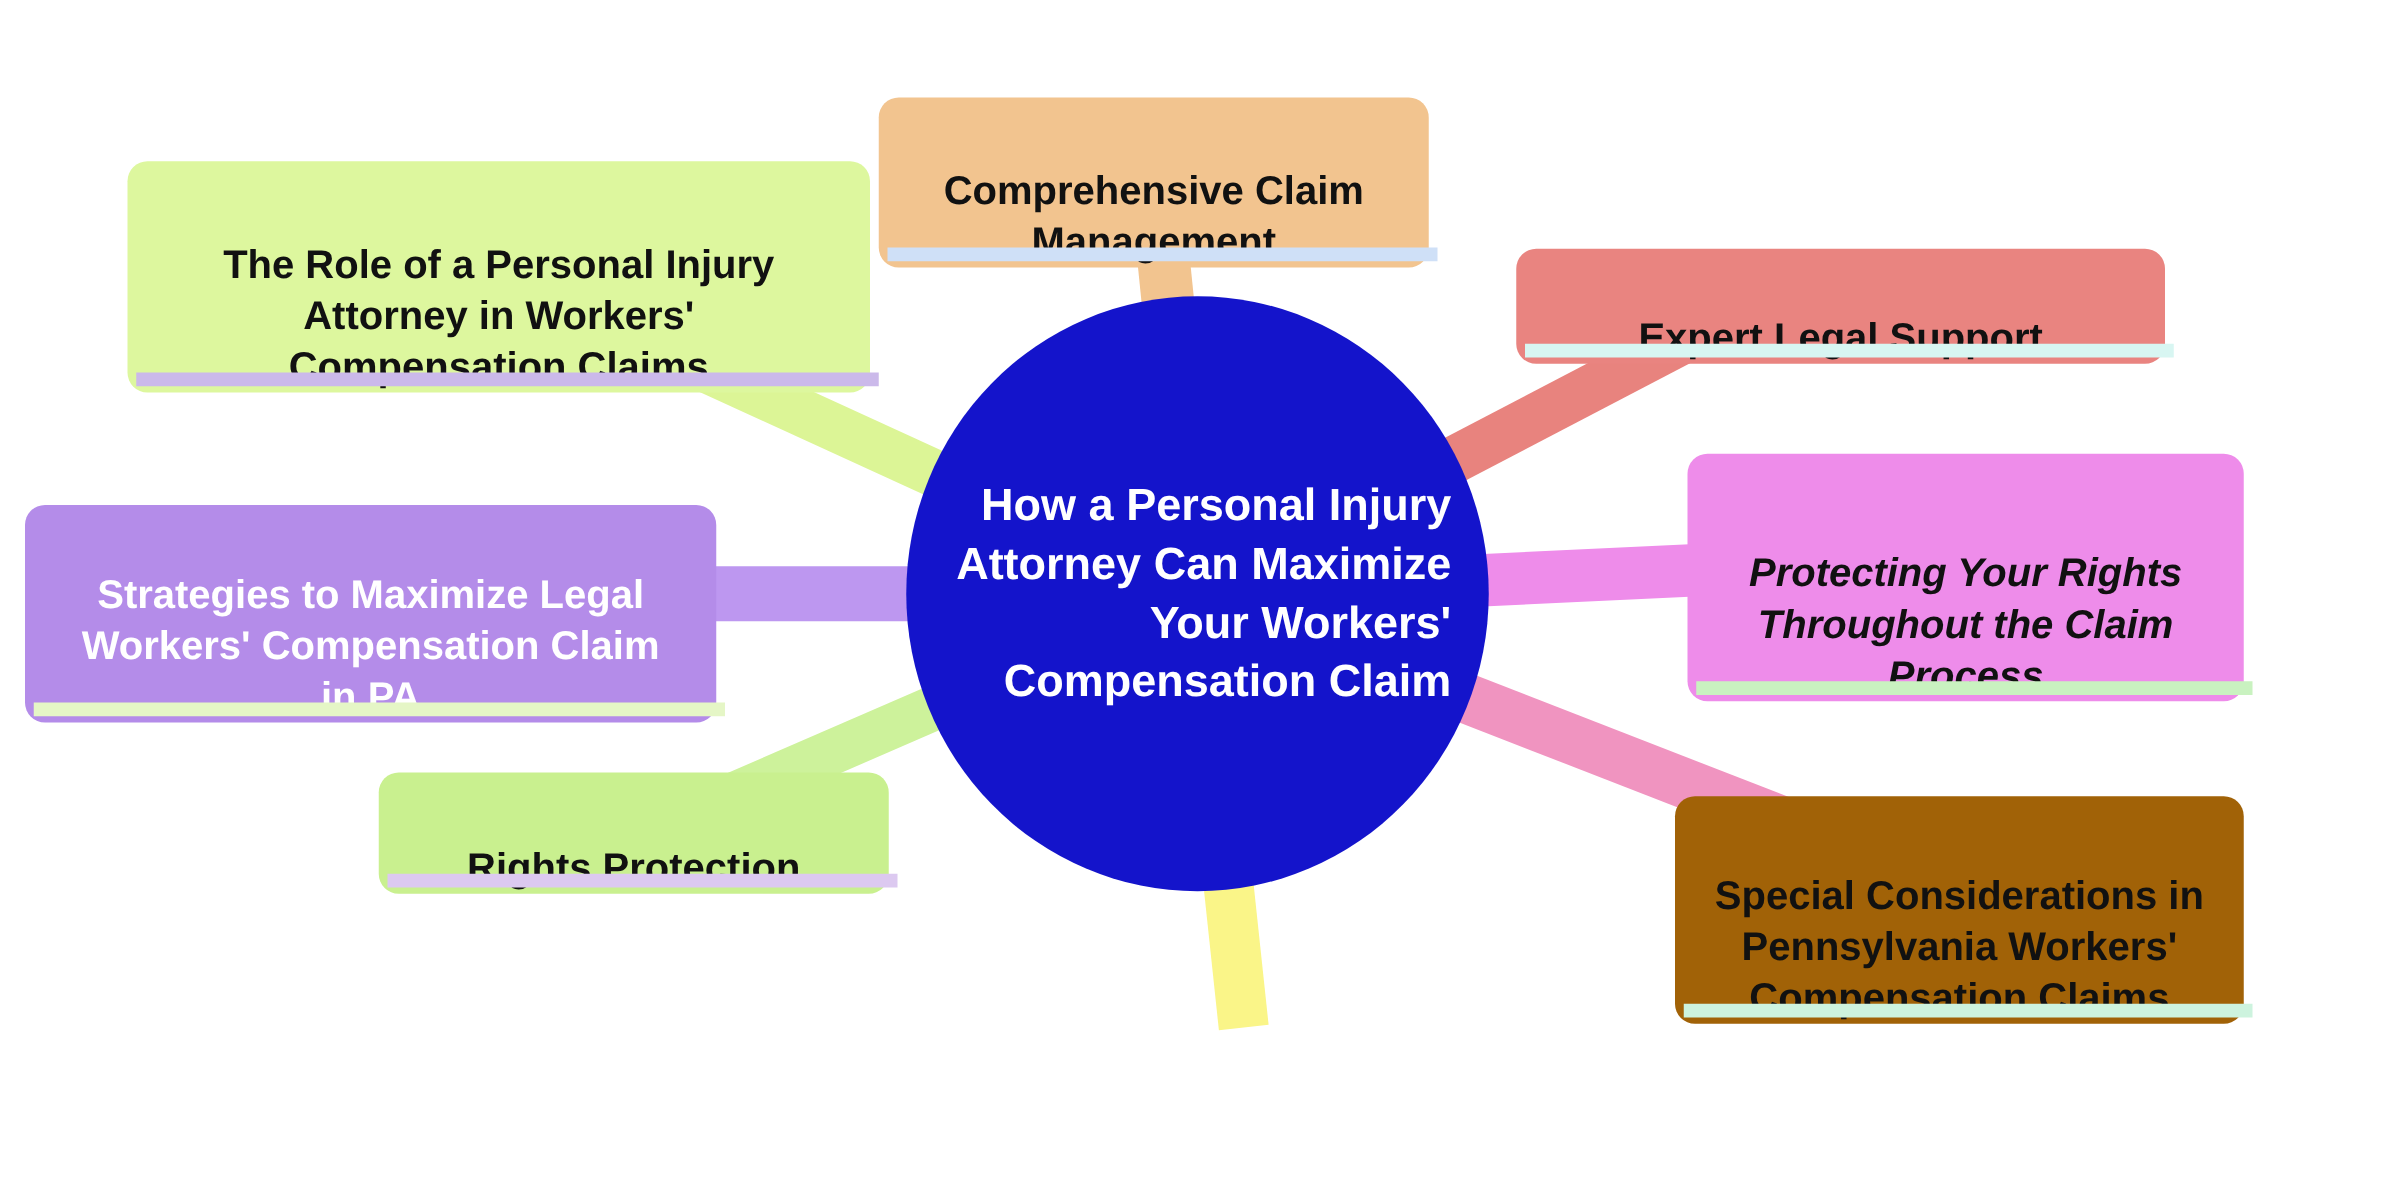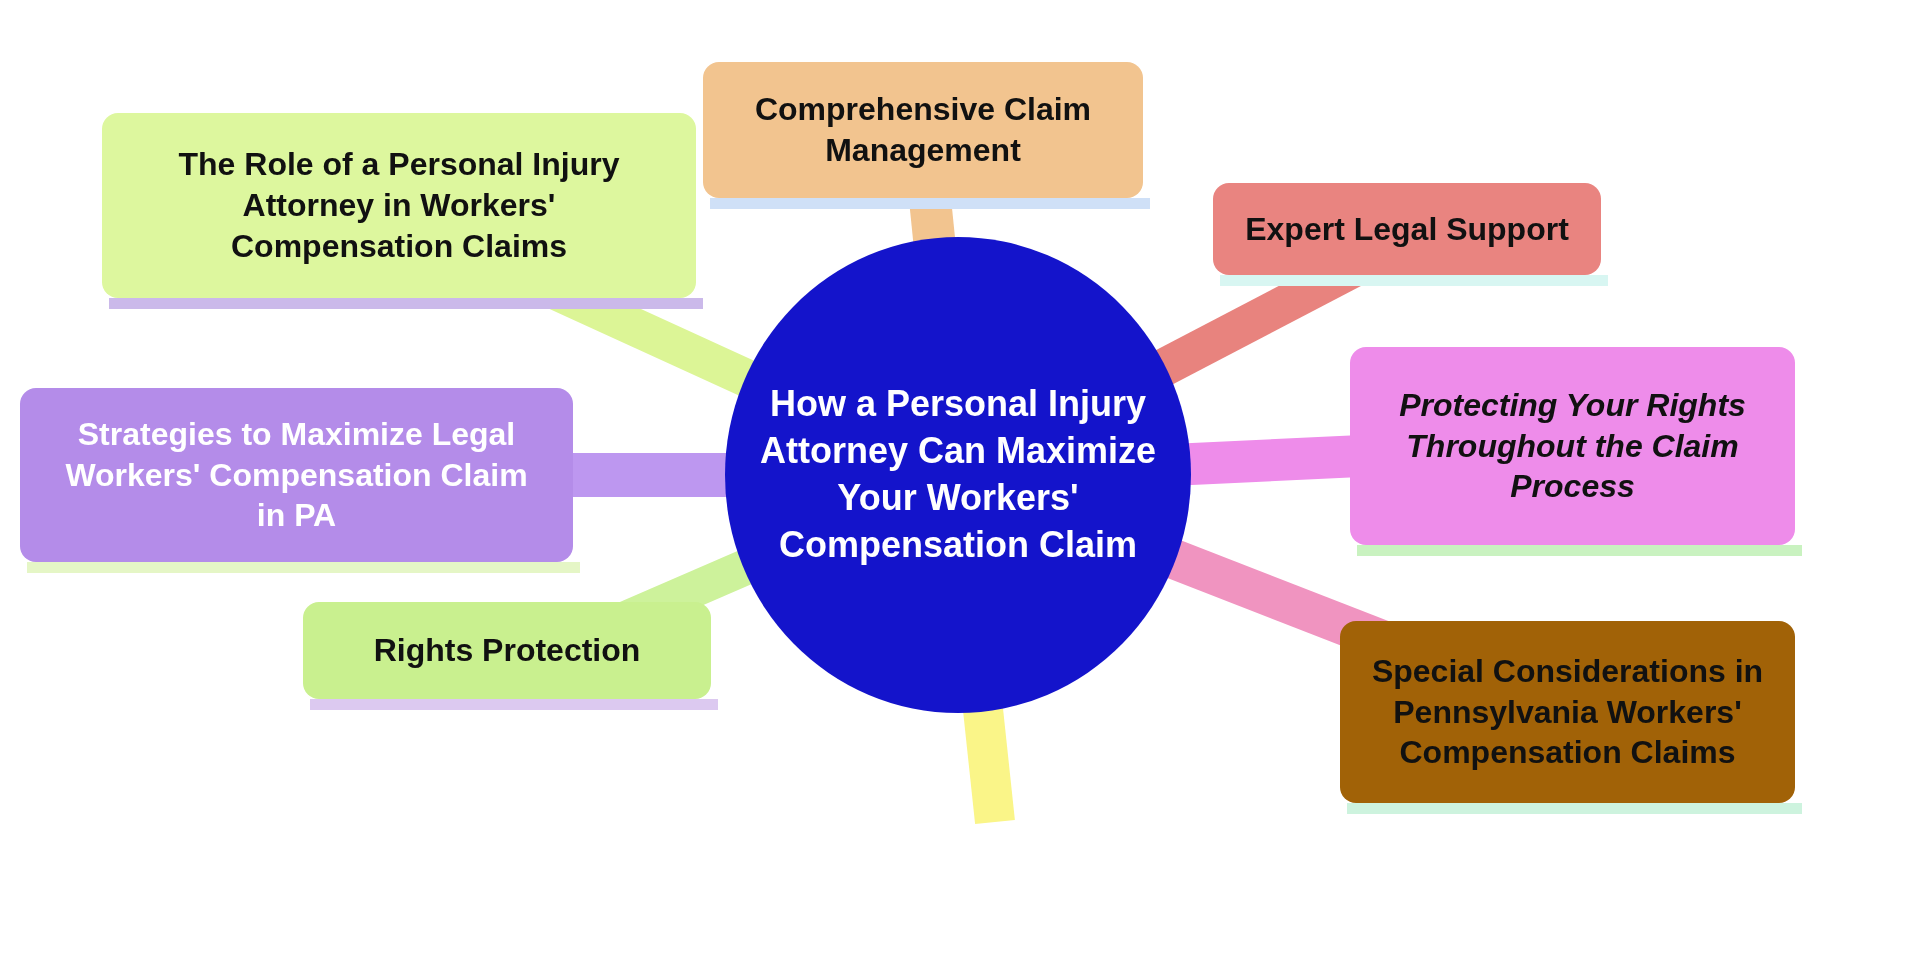--- a/index.html
+++ b/index.html
@@ -24,40 +24,41 @@
   .node {
     position: absolute;
     z-index: 2;
   }
   .card {
     position: relative;
     width: 100%;
     height: 100%;
     border-radius: 16px;
     display: flex;
-    align-items: center;
+    align-items: flex-end;
     justify-content: center;
     text-align: center;
     font-weight: 700;
     font-size: 32px;
     line-height: 1.28;
     color: #111111;
     box-sizing: border-box;
+    margin-top: 16px;
   }
   .strip {
     position: absolute;
     top: 100%;
     left: 7px;
     width: 100%;
     height: 11px;
   }
   
   .node-role          { left: 102px;  top: 113px; width: 594px; height: 185px; }
   .node-comprehensive { left: 703px;  top: 62px;  width: 440px; height: 136px; }
-  .node-expert        { left: 1213px; top: 183px; width: 388px; height: 92px;  }
+  .node-expert        { left: 1213px; top: 183px; width: 519px; height: 92px;  }
   .node-protecting    { left: 1350px; top: 347px; width: 445px; height: 198px; }
   .node-special       { left: 1340px; top: 621px; width: 455px; height: 182px; }
   .node-understanding { left: 723px;  top: 733px; width: 545px; height: 177px; }
   .node-rights        { left: 303px;  top: 602px; width: 408px; height: 97px;  }
   .node-strategies    { left: 20px;   top: 388px; width: 553px; height: 174px; }
 
   .node-role .card          { padding: 0 28px; }
   .node-comprehensive .card { padding: 0 24px; }
   .node-expert .card        { padding: 0 16px; }
   .node-protecting .card    { padding: 0 26px; font-style: italic; }
@@ -68,21 +69,21 @@
 
   .center-node {
     position: absolute;
     left: 725px; top: 237px;
     width: 466px; height: 476px;
     border-radius: 50%;
     z-index: 3;
     display: flex;
     align-items: center;
     justify-content: center;
-    text-align: center;
+    text-align: right;
     font-weight: 700;
     font-size: 36px;
     line-height: 1.3;
     padding: 0 30px;
     box-sizing: border-box;
   }
 </style>
 </head>
 <body>
 

